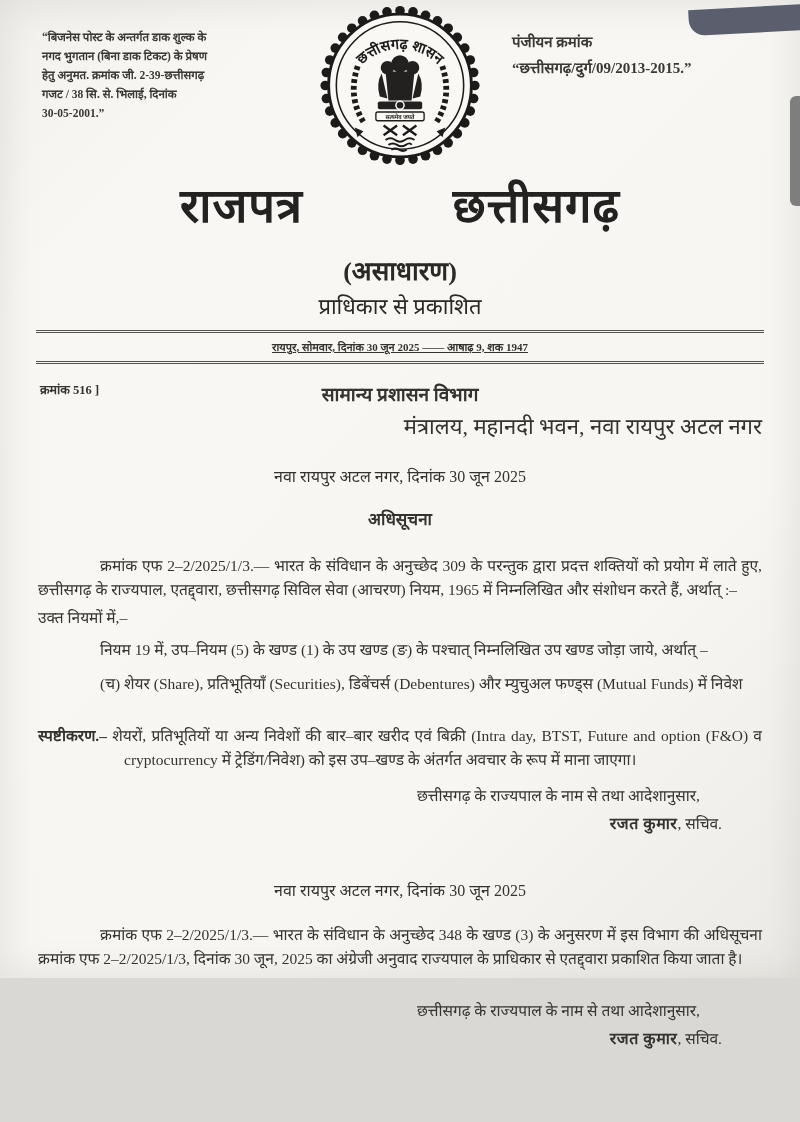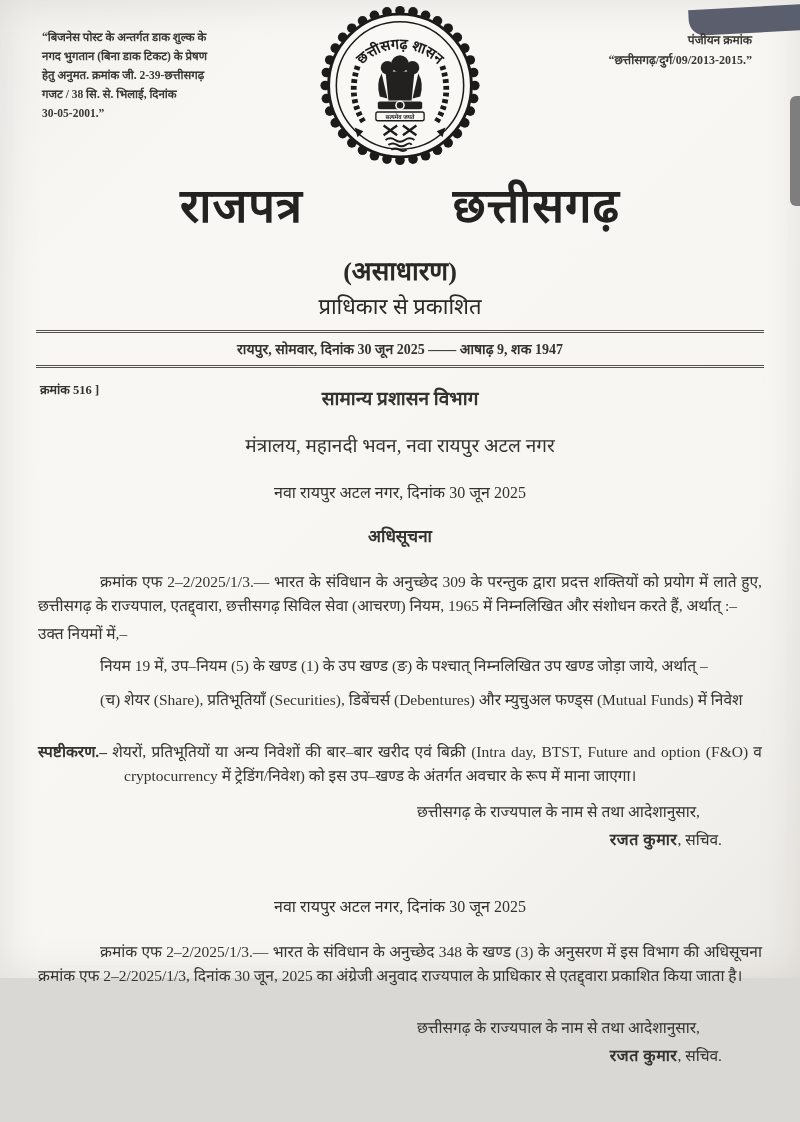--- a/index.html
+++ b/index.html
@@ -25,47 +25,47 @@
     background:#7e7e7e;border-radius:6px 0 0 6px;
   }
   
   .masthead{position:relative;height:330px;}
   .postal-note{
     position:absolute;left:42px;top:28px;width:214px;
     font-weight:bold;font-size:11.5px;line-height:1.65;color:#3a3833;
   }
   .emblem-wrap{position:absolute;left:50%;top:4px;transform:translateX(-50%);}
   .reg-block{
-    position:absolute;right:48px;top:30px;width:256px;text-align:right;
-    font-weight:bold;font-size:12px;line-height:1.7;color:#3a3833;
+    position:absolute;right:32px;top:30px;width:256px;text-align:left;
+    font-weight:bold;font-size:15px;line-height:1.7;color:#3a3833;
   }
   .gazette-title{
     position:absolute;top:172px;left:50%;transform:translateX(-50%);
     width:440px;display:flex;justify-content:space-between;
     font-size:47px;font-weight:bold;letter-spacing:1px;color:#232220;
   }
   .gazette-type{
     position:absolute;top:252px;width:100%;text-align:center;
     font-size:26px;font-weight:bold;color:#2a2926;
   }
   .authority-line{
     position:absolute;top:290px;width:100%;text-align:center;
     font-size:22px;font-weight:normal;color:#2a2926;
   }
   
   .issue-bar{
     margin:0 36px;border-top:3px double #55524c;border-bottom:3px double #55524c;
     padding:6px 4px 7px 4px;position:relative;
   }
   .issue-no{position:absolute;left:4px;top:1px;font-weight:bold;font-size:12.5px;margin-top:47px;}
-  .issue-date{text-align:center;font-weight:bold;font-size:14px;}
+  .issue-date{text-align:center;font-weight:bold;font-size:11px;text-decoration:underline;}
   
   .doc{margin:0 38px;font-size:15.5px;line-height:1.55;}
   .dept-name{margin-top:16px;text-align:center;font-size:19px;font-weight:bold;}
-  .dept-address{text-align:center;font-size:19px;margin-top:18px;}
+  .dept-address{text-align:right;font-size:22px;margin-top:1px;}
   .dateline{text-align:center;font-size:16px;margin-top:20px;}
   .notif-heading{text-align:center;font-size:17px;font-weight:bold;margin-top:18px;}
   .para{text-align:justify;text-indent:62px;margin-top:20px;}
   .amend-heading{text-align:center;font-size:16.5px;font-weight:bold;margin-top:4px;}
   .flush{margin-top:4px;}
   .hang{
     margin-top:28px;text-align:justify;
     padding-left:86px;text-indent:-86px;
   }
   .hang b{font-size:15.5px;}

